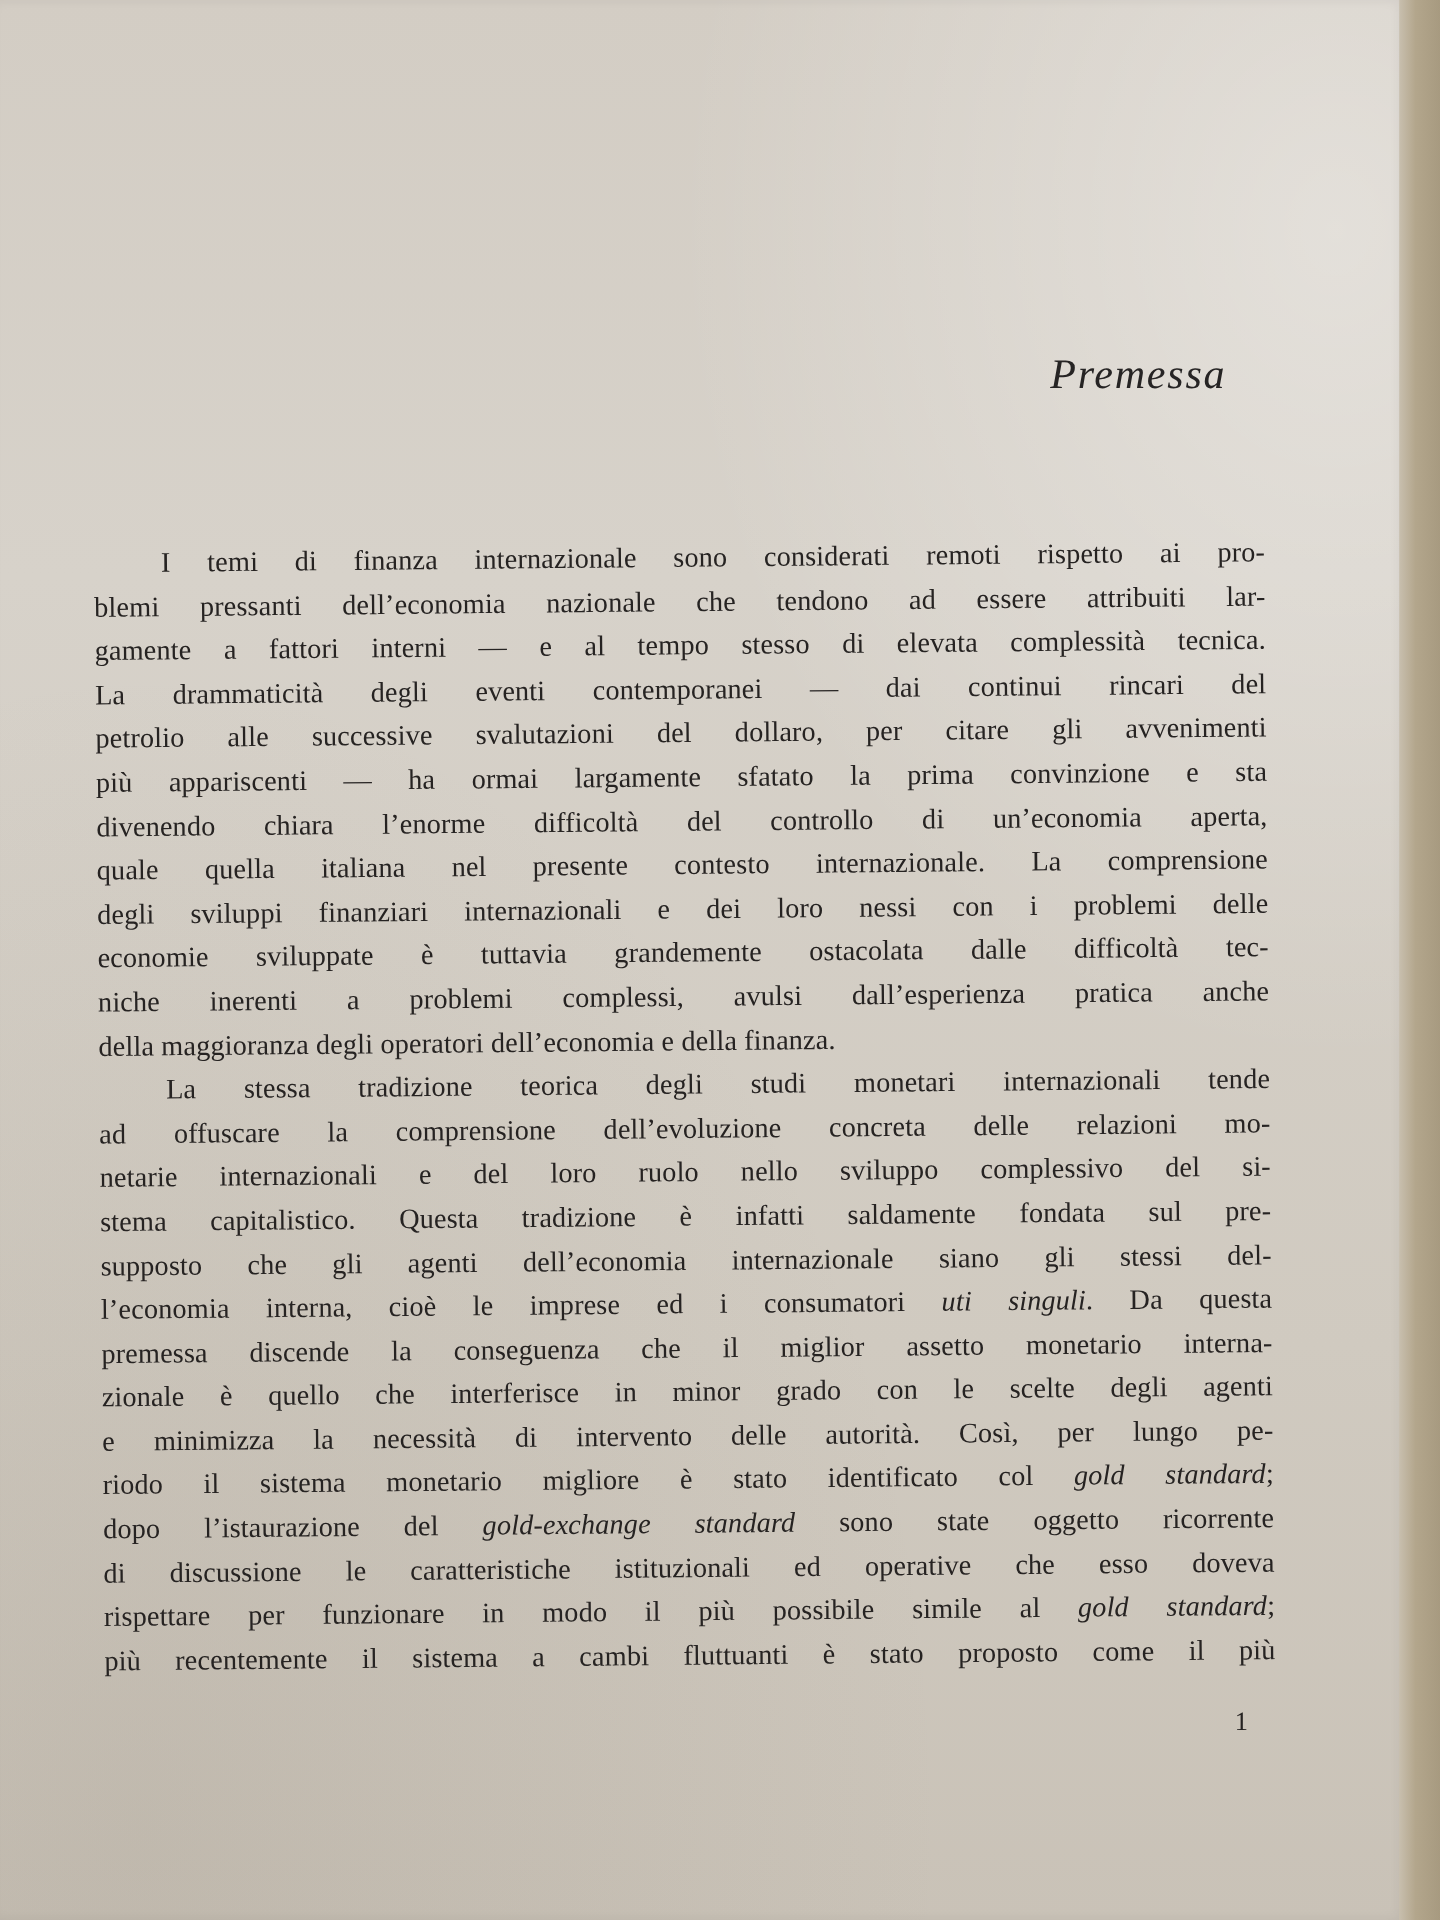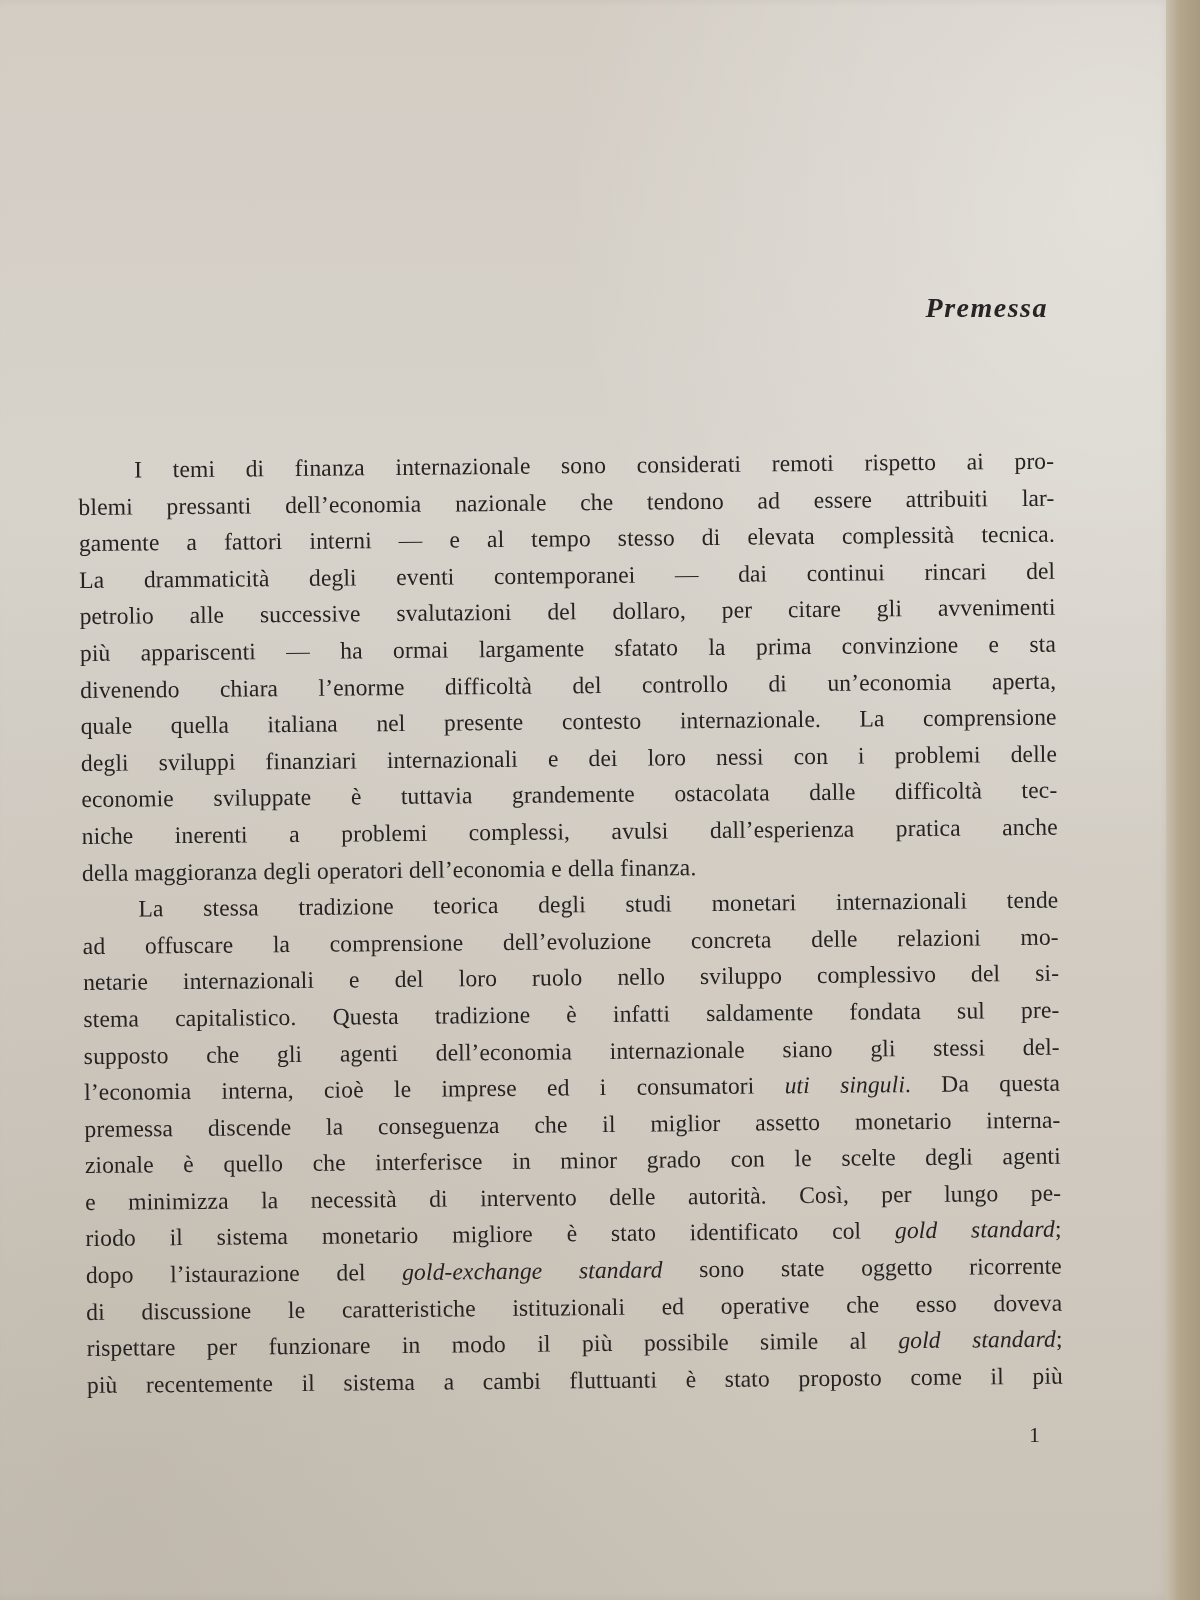--- a/index.html
+++ b/index.html
@@ -29,28 +29,28 @@
     .page-edge {
       position: absolute;
       left: 1166px;
       top: 0;
       width: 34px;
       height: 1600px;
       background: linear-gradient(90deg, #c8bfae 0%, #b3a68c 40%, #a79a80 100%);
     }
     .heading {
       position: absolute;
-      right: 124px;
+      right: 150px;
       top: 292px;
       font-style: italic;
-      font-size: 28px;
+      font-size: 35px;
       letter-spacing: 1.5px;
       color: #262424;
       margin: 0;
-      font-weight: bold;
+      font-weight: normal;
     }
     .body-text {
       position: absolute;
       left: 78px;
       top: 452px;
       width: 976px;
       color: #262322;
       font-size: 23.6px;
       line-height: 36.6px;
       letter-spacing: 0.1px;

